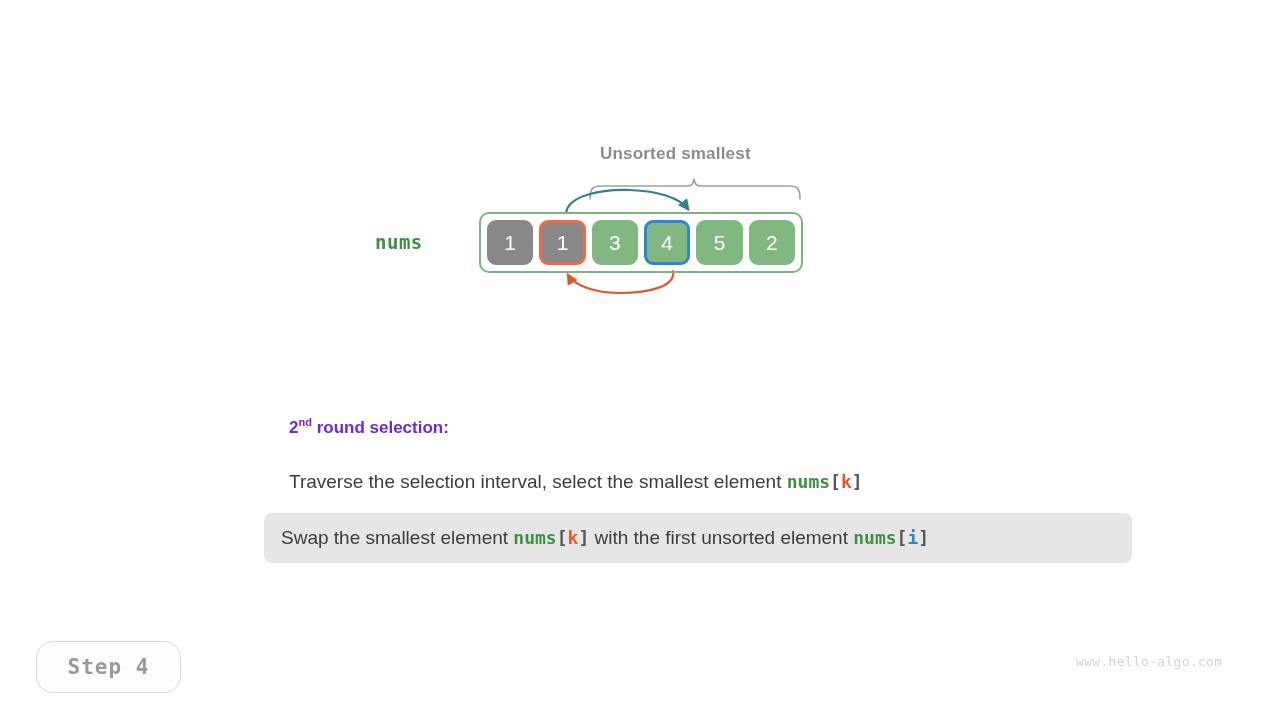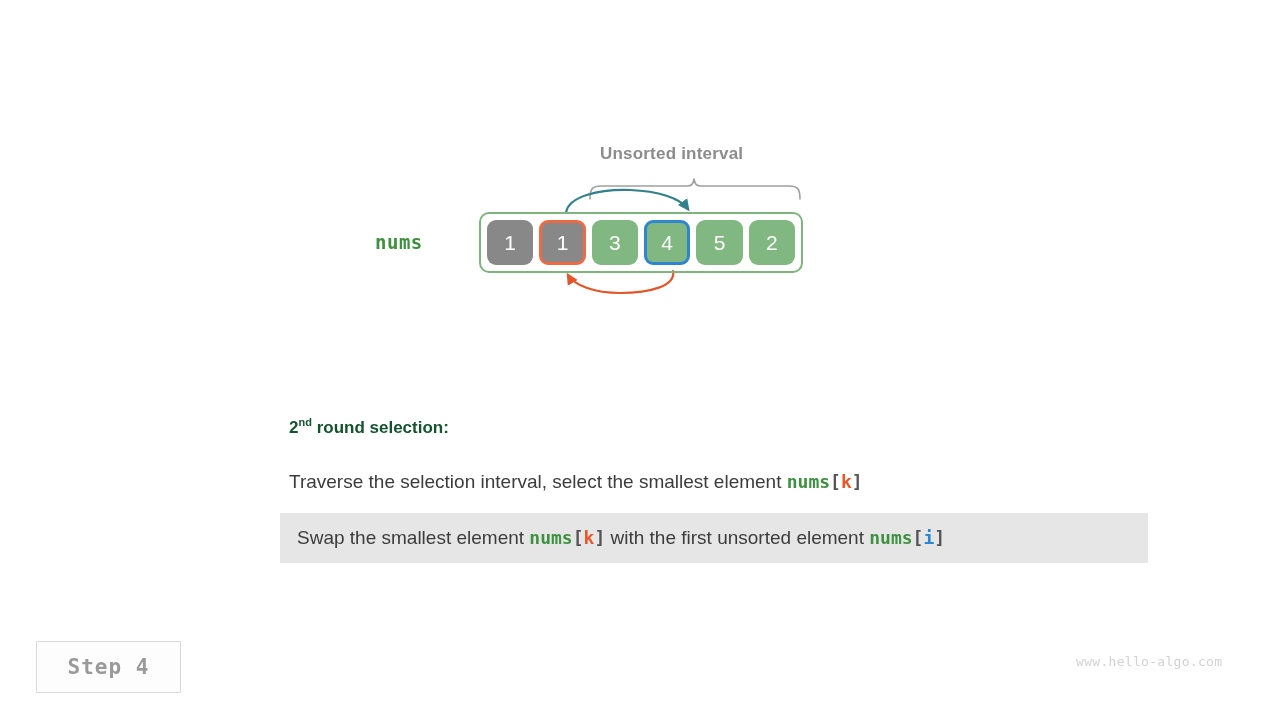--- a/index.html
+++ b/index.html
@@ -83,47 +83,47 @@
   .cell.bd-orange { border-color: #ec6b45; }
   .cell.bd-blue   { border-color: #2f86d0; }
 
   
   #round-heading {
     position: absolute;
     left: 289px;
     top: 418px;
     font-size: 17px;
     font-weight: bold;
-    color: #14532d;
+    color: #6d28d9;
     white-space: nowrap;
   }
   #round-heading sup {
     font-size: 11px;
     vertical-align: super;
     line-height: 0;
   }
 
   .desc-line {
     position: absolute;
     left: 289px;
     font-size: 19px;
     color: #3c3c3c;
     white-space: nowrap;
     line-height: 1;
   }
   #desc-line-1 { top: 472px; }
 
   #desc-highlight {
     position: absolute;
-    left: 280px;
+    left: 264px;
     top: 513px;
     width: 868px;
     height: 50px;
     background: #e6e6e6;
-    border-radius: 0;
+    border-radius: 8px;
     box-sizing: border-box;
   }
   #desc-line-2 {
     position: absolute;
     left: 17px;
     top: 15px;
     font-size: 19px;
     color: #3c3c3c;
     white-space: nowrap;
     line-height: 1;
@@ -140,21 +140,21 @@
   .code-i    { color: #2f86d0; }
 
   
   #step-badge {
     position: absolute;
     left: 36px;
     top: 641px;
     width: 145px;
     height: 52px;
     border: 1px solid #d9d9d9;
-    border-radius: 1px;
+    border-radius: 17px;
     background: #fdfdfd;
     box-sizing: border-box;
     display: flex;
     align-items: center;
     justify-content: center;
     font-family: "DejaVu Sans Mono", "Liberation Mono", monospace;
     font-size: 21px;
     font-weight: bold;
     color: #9a9a9a;
     letter-spacing: 1px;
@@ -167,21 +167,21 @@
     top: 654px;
     font-family: "DejaVu Sans Mono", "Liberation Mono", monospace;
     font-size: 13px;
     color: #d2d2d2;
     letter-spacing: 0.3px;
   }
 </style>
 </head>
 <body>
 
-<div id="interval-caption">Unsorted interval</div>
+<div id="interval-caption">Unsorted smallest</div>
 
 <svg id="overlay" viewBox="0 0 1280 720" xmlns="http://www.w3.org/2000/svg">
   <defs>
     <marker id="arrowhead-teal" markerWidth="6" markerHeight="6" refX="4.2" refY="3" orient="auto">
       <path d="M0,0.4 L5.4,3 L0,5.6 Z" fill="#31808c"></path>
     </marker>
     <marker id="arrowhead-orange" markerWidth="6" markerHeight="6" refX="4.2" refY="3" orient="auto">
       <path d="M0,0.4 L5.4,3 L0,5.6 Z" fill="#e2562a"></path>
     </marker>
   </defs>

